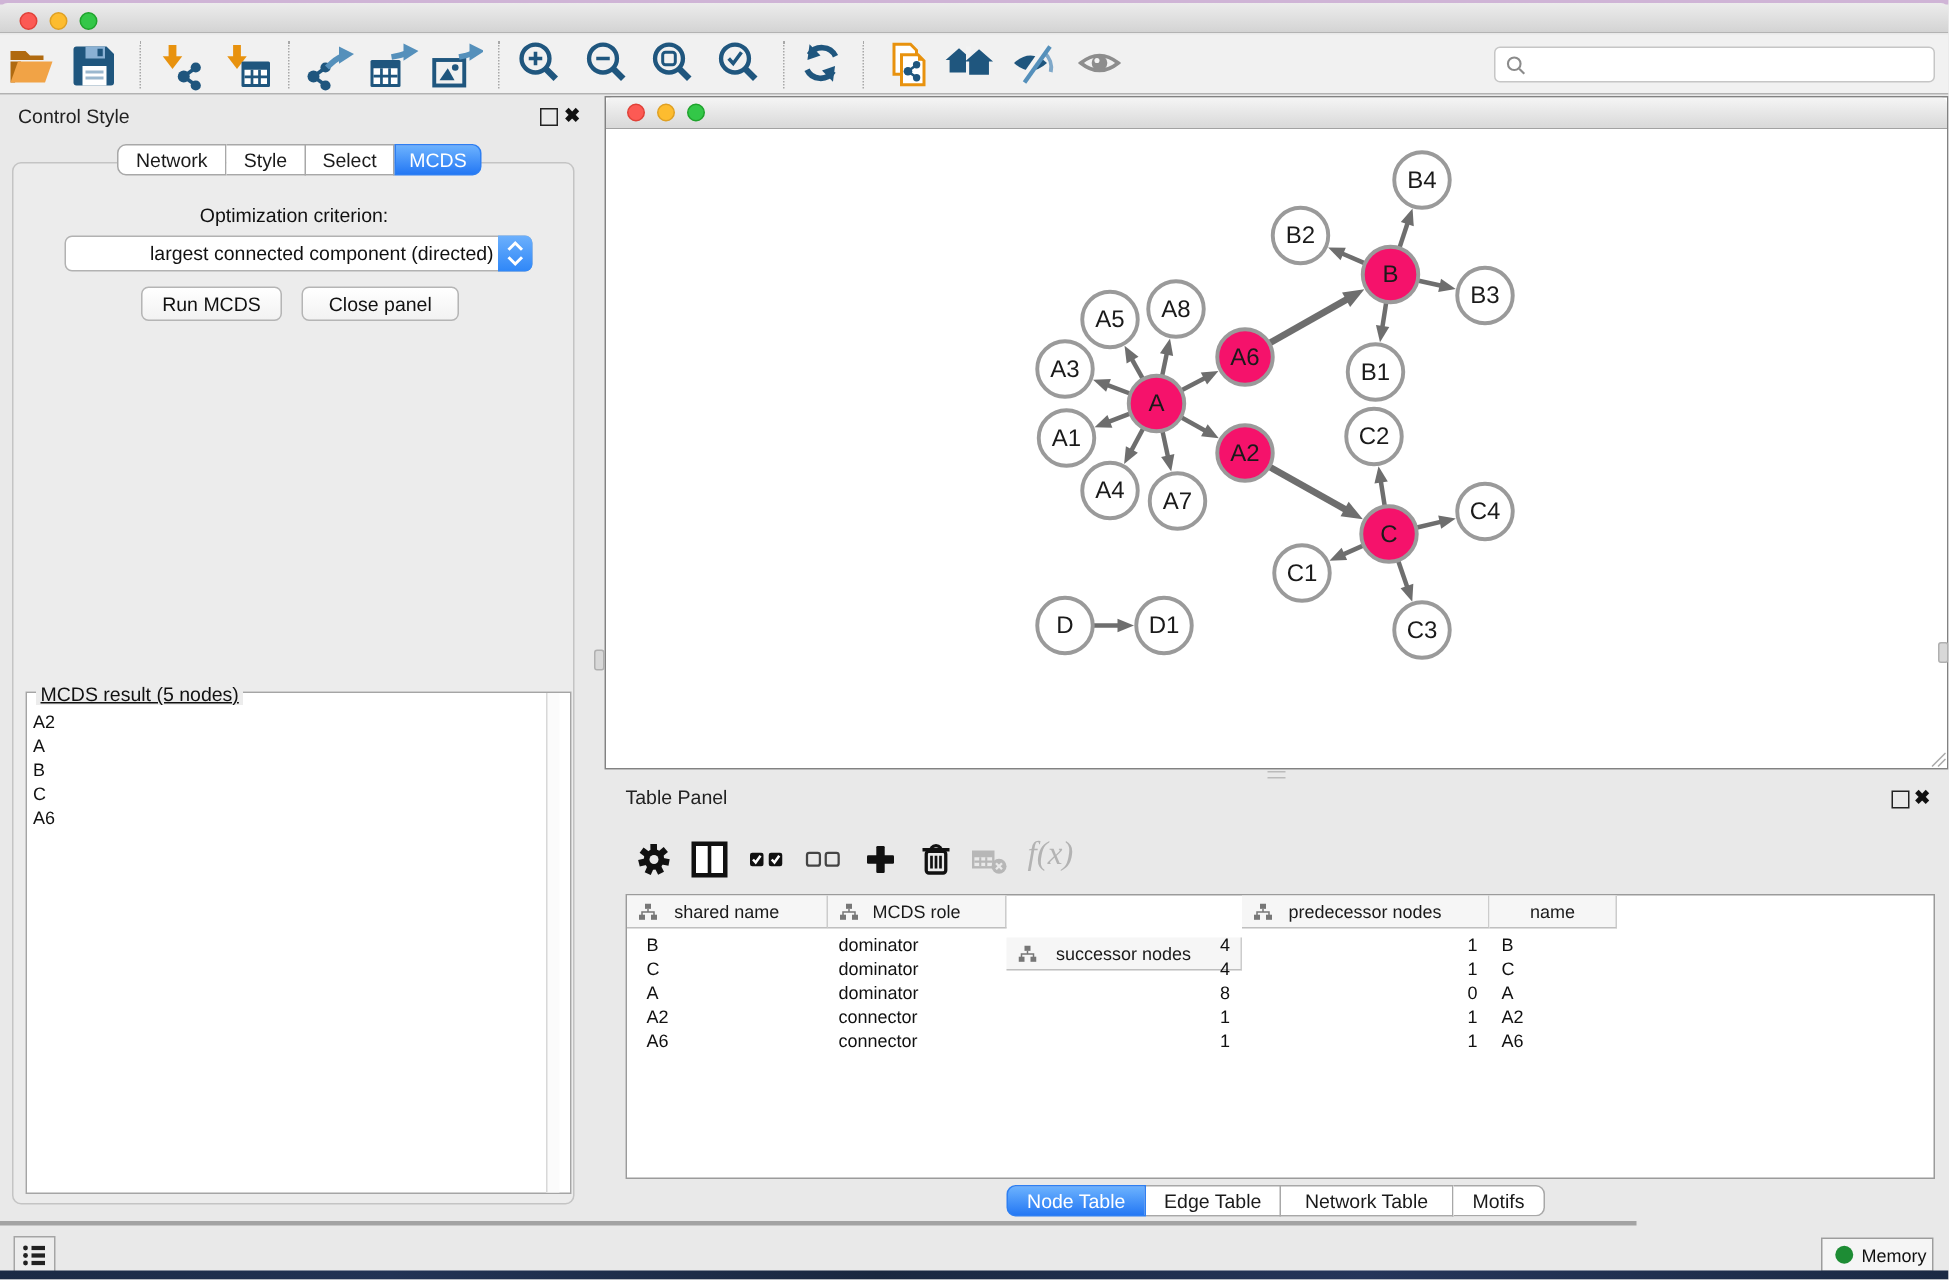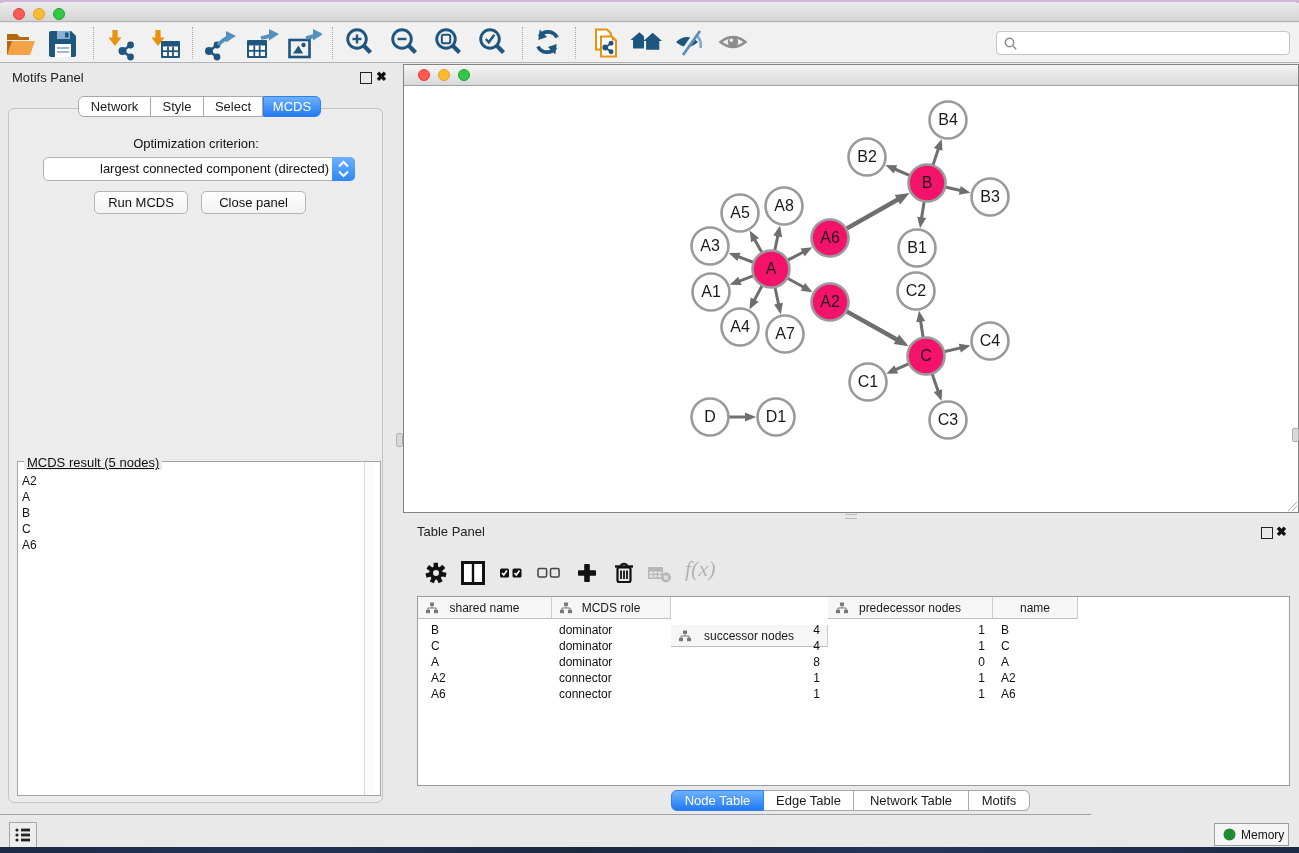--- a/index.html
+++ b/index.html
@@ -85,21 +85,21 @@
   font-size:12px; color:#1a1a1a; text-align:center; line-height:22px; }
 .td { position:absolute; font-size:12px; color:#111; height:16px; line-height:16px; }
 
 
 .btab { position:absolute; top:790px; height:21px; background:#fff;
   border:1px solid #a8a8a8; font-size:13px; color:#1a1a1a; text-align:center; line-height:20px; }
 .btabsel { background:linear-gradient(#6cb2fe,#2478f4); color:#fff; border-color:#2e7ff2; }
 
 
 #statusbar { left:0; top:814px; width:1091px; height:36px; background:#e9e9e9;
-  border-top:1px solid #a3a3a3; }
+  border-top:3px solid #a3a3a3; }
 #listbtn { position:absolute; left:9px; top:7px; width:28px; height:26px;
   background:#ededed; border:1px solid #a5a5a5; }
 #membtn { position:absolute; left:1214px; top:8px; width:75px; height:23px;
   background:#f5f5f5; border:1px solid #9d9d9d; font-size:12px; color:#111; }
 #bottomstrip { left:0; top:847px; width:1299px; height:6px; background:linear-gradient(90deg,#1b2a44 0%,#223355 20%,#1a2840 45%,#25355a 70%,#1b2a44 100%); }
 </style></head>
 <body>
 <div class="abs" id="mainbg"></div>
 <div class="abs" id="deskTop"></div>
 <div class="abs" id="titlebar">
@@ -223,21 +223,21 @@
       <circle cx="14.3" cy="15.3" r="1.7" fill="#f3f3f3"></circle>
     </svg>
   <div id="searchbox">
     <svg width="16" height="16" style="position:absolute;left:6px;top:4px" viewBox="0 0 16 16">
       <circle cx="6.5" cy="6.5" r="4.2" fill="none" stroke="#8b8b8b" stroke-width="1.4"></circle>
       <line x1="9.8" y1="9.8" x2="13.2" y2="13.2" stroke="#8b8b8b" stroke-width="1.4"></line>
     </svg>
   </div>
 </div>
 
-<div class="abs" id="cpHeadTxt">Motifs Panel</div>
+<div class="abs" id="cpHeadTxt">Control Style</div>
 <div class="abs winbtn-sq" style="left:360px; top:72px;"></div>
 <div class="abs winbtn-x" style="left:376px; top:69px;">✖</div>
 <div class="abs" id="cpPanel"></div>
 <div class="tab" style="left:78px; width:73px; border-radius:6px 0 0 6px;">Network</div>
 <div class="tab" style="left:151px; width:53px; border-left:none;">Style</div>
 <div class="tab" style="left:204px; width:59px; border-left:none;">Select</div>
 <div class="tab tabsel" style="left:263px; width:58px; border-radius:0 6px 6px 0;">MCDS</div>
 <div class="abs" id="optLabel">Optimization criterion:</div>
 <div class="abs" id="dropdown">
     <span class="txt">largest connected component (directed)</span>

